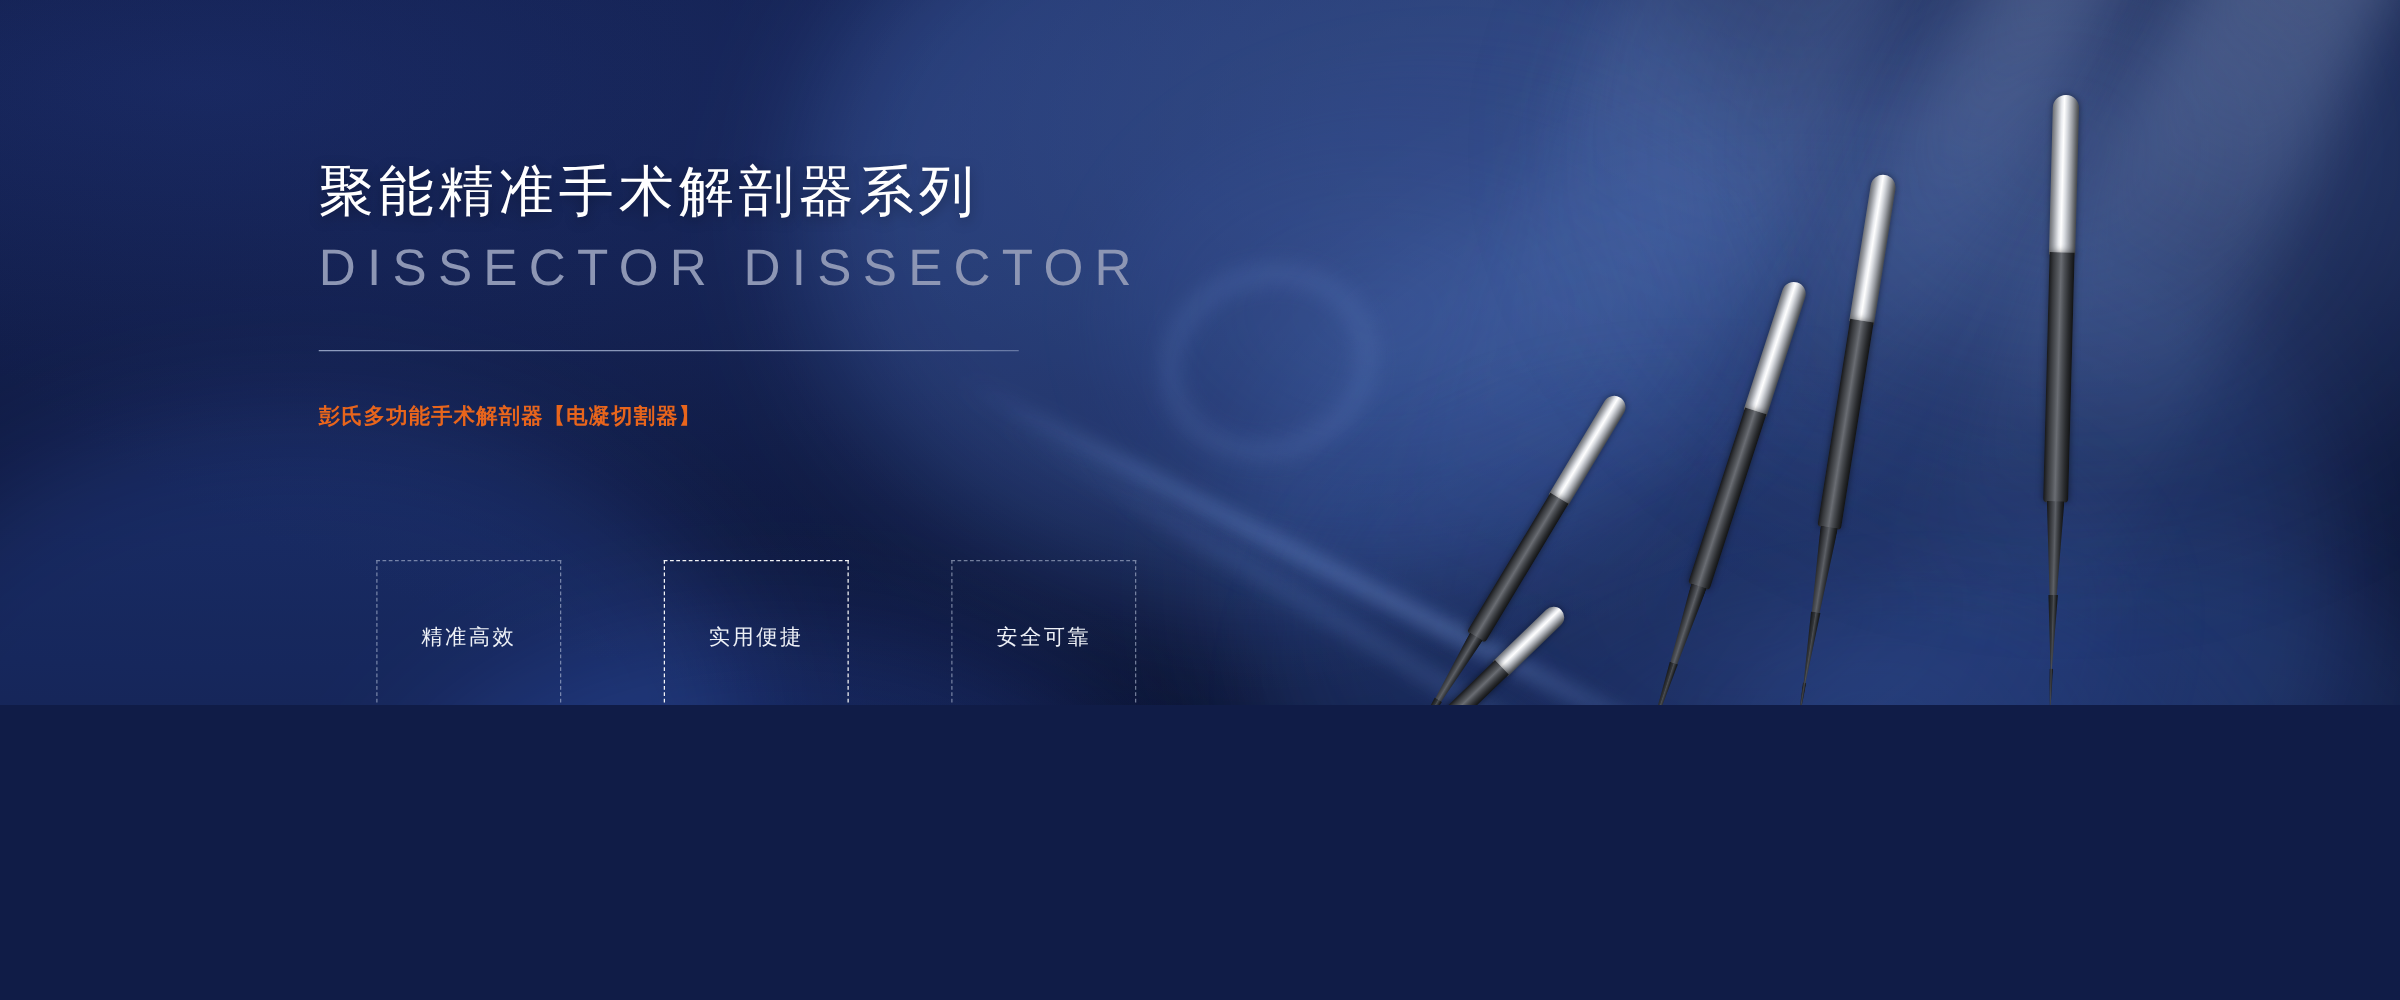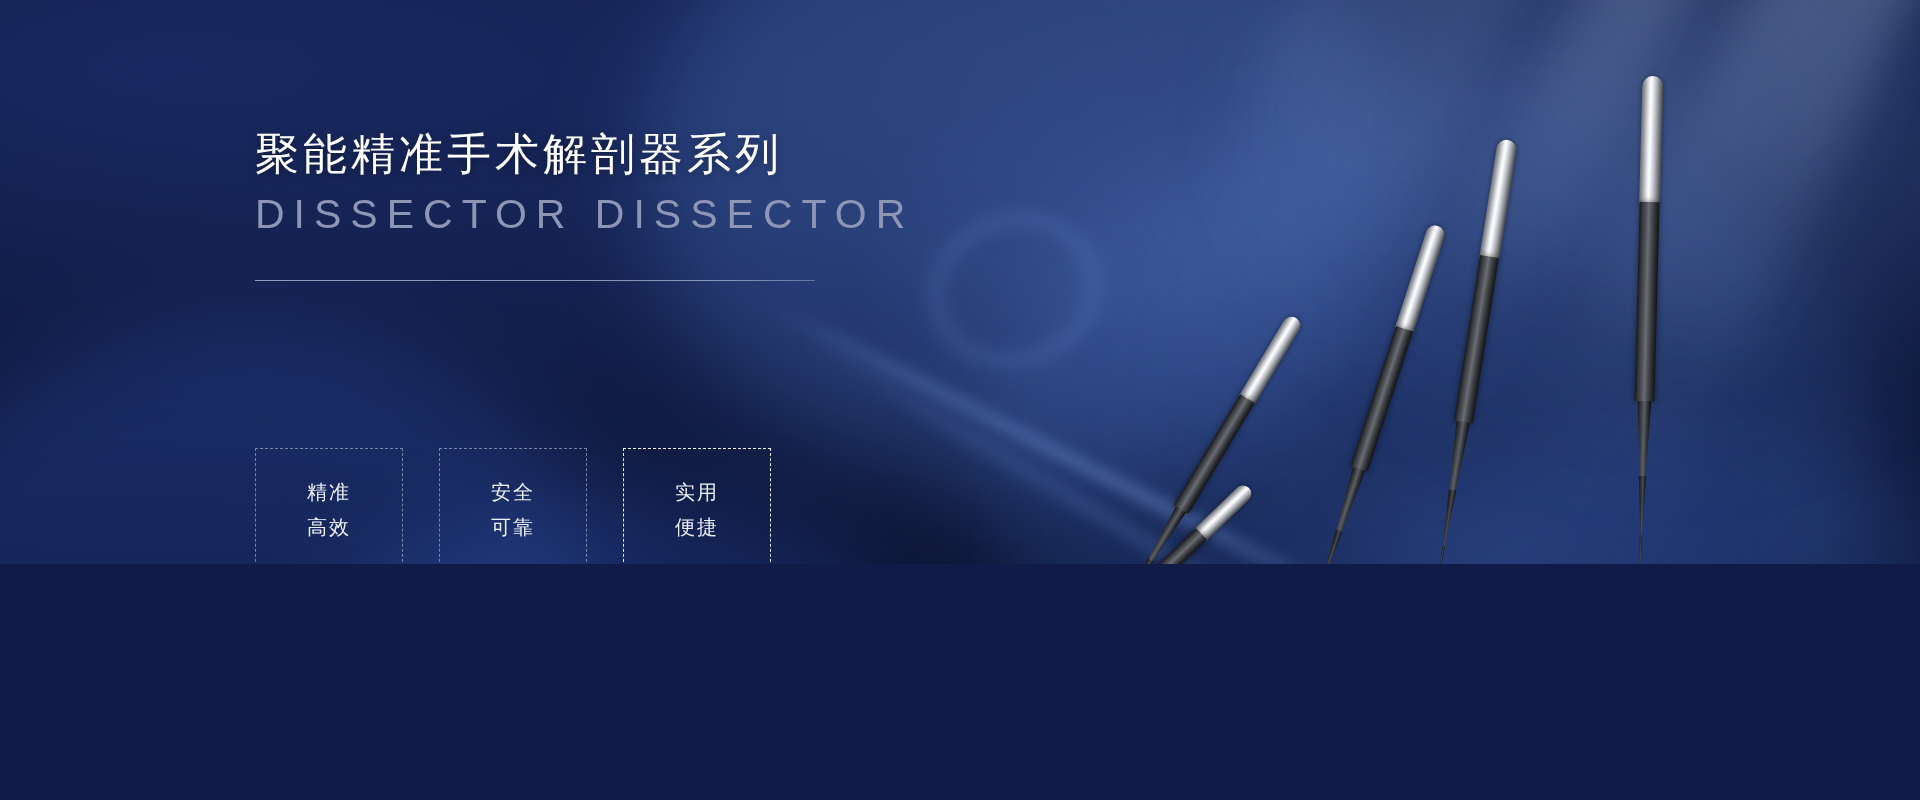--- a/index.html
+++ b/index.html
@@ -122,23 +122,23 @@
   }
   .subtitle{
     margin-top:40px; font-size:17px; font-weight:700; color:#e8651c;
     letter-spacing:1px; white-space:nowrap;
   }
 
   
   .features{position:absolute; left:255px; top:448px; display:flex; gap:36px; z-index:40;}
   .feature{
     width:148px; height:124px;
-    display:flex; flex-direction:column; align-items:center; justify-content:center;
+    display:flex; flex-direction:row; align-items:center; justify-content:center;
     border:1px dashed rgba(196,206,228,.55);
-    color:#eef1f7; font-size:20px; line-height:1.75; letter-spacing:2px;
+    color:#eef1f7; font-size:17px; line-height:1.75; letter-spacing:2px;margin-left:46px;
   }
   .feature.bright{ border-color:rgba(255,255,255,.95); }
   .feature span{display:block;}
 </style>
 </head>
 <body>
 
 <div class="banner">
 
   <div class="bg-layer">
@@ -203,30 +203,31 @@
       <div class="tip" style="top:400px;width:9px;height:60px;clip-path:polygon(8% 0,92% 0,56% 100%,44% 100%);"></div>
       <div class="needle" style="top:459px;width:3px;height:36px;clip-path:polygon(0 0,100% 0,55% 100%,45% 100%);"></div>
     </div>
 
   </div>
 
   <div class="content">
     <div class="title-cn">聚能精准手术解剖器系列</div>
     <div class="title-en">DISSECTOR DISSECTOR</div>
     <div class="divider"></div>
+    <div class="subtitle">彭氏多功能手术解剖器【电凝切割器】</div>
   </div>
 
   <div class="features">
     <div class="feature">
       <span>精准</span>
       <span>高效</span>
     </div>
+    <div class="feature bright">
+      <span>实用</span>
+      <span>便捷</span>
+    </div>
     <div class="feature">
       <span>安全</span>
       <span>可靠</span>
     </div>
-    <div class="feature bright">
-      <span>实用</span>
-      <span>便捷</span>
-    </div>
   </div>
 
 </div>
 
 </body></html>

